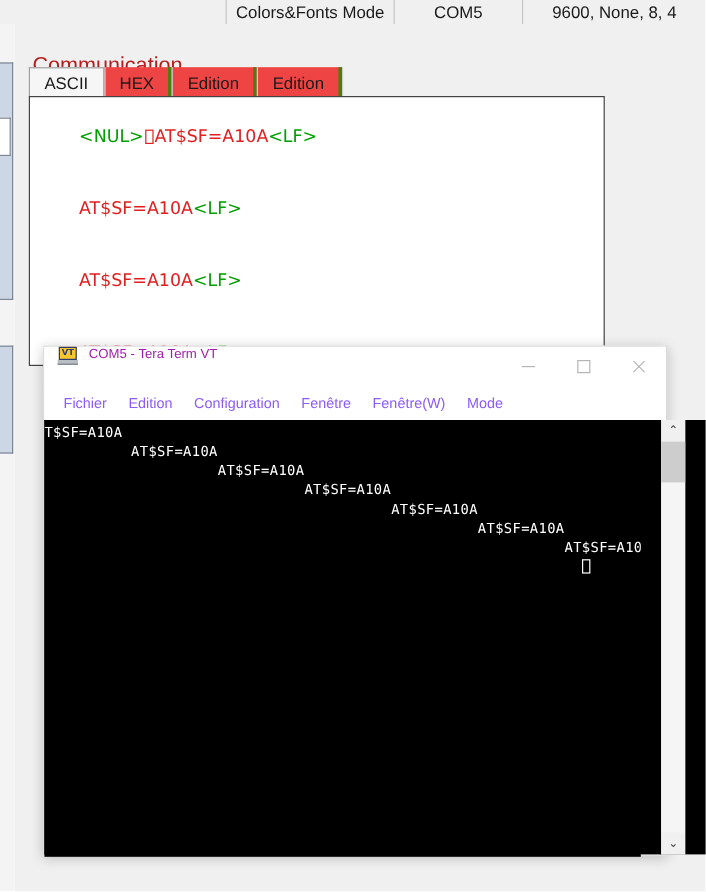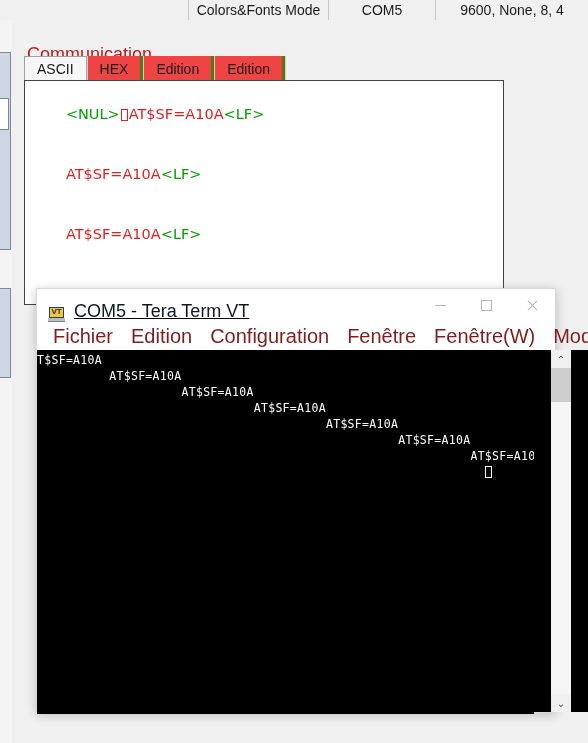--- a/index.html
+++ b/index.html
@@ -162,22 +162,21 @@
     background: #ffffff;
     box-shadow: 0 2px 10px rgba(0,0,0,0.22);
     border: 1px solid #d8d8d8;
     box-sizing: border-box;
   }
   .tt-titlebar {
     position: relative;
     height: 33px;
     background: #ffffff;
     display: flex;
-    align-items: flex-end;
-    text-decoration: underline;
+    align-items: flex-start;
   }
   .tt-icon {
     margin-left: 11px;
     width: 17px; height: 15px;
     position: relative;
     flex: 0 0 auto;
   }
   .tt-icon .screen {
     position: absolute;
     left: 1px; top: 0;
@@ -202,22 +201,22 @@
   .tt-icon .base {
     position: absolute;
     left: 0; top: 11px;
     width: 17px; height: 4px;
     background: #b9bdc4;
     border-bottom: 1px solid #7b8089;
     box-sizing: border-box;
   }
   .tt-title {
     margin-left: 9px;
-    font-size: 18px;
-    color: #0f172a;
+    font-size: 11px;
+    color: #a21caf;
     white-space: nowrap;
   }
   .tt-winbtns {
     position: absolute;
     right: 0; top: 0;
     height: 33px;
     display: flex;
   }
   .winbtn {
     width: 46px; height: 33px;
@@ -243,22 +242,22 @@
   .winbtn .close-glyph::after  { transform: rotate(-45deg); }
 
   .tt-menubar {
     height: 28px;
     background: #ffffff;
     display: flex;
     align-items: center;
     padding-left: 7px;
   }
   .menu-item {
-    font-size: 20px;
-    color: #7f1d1d;
+    font-size: 12px;
+    color: #8b5cf6;
     padding: 0 9px;
     white-space: nowrap;
   }
 
   .tt-body {
     position: absolute;
     left: 0; top: 61px;
     width: 580px; height: 362px;
     display: flex;
     background: #000000;

